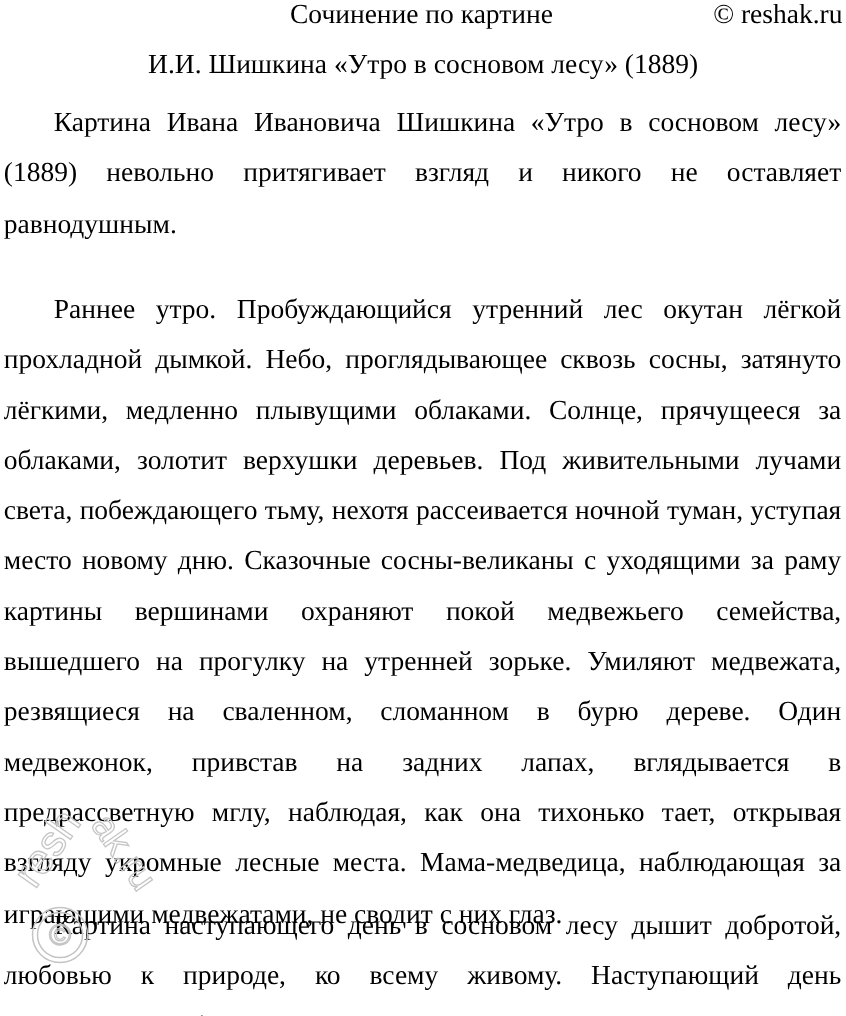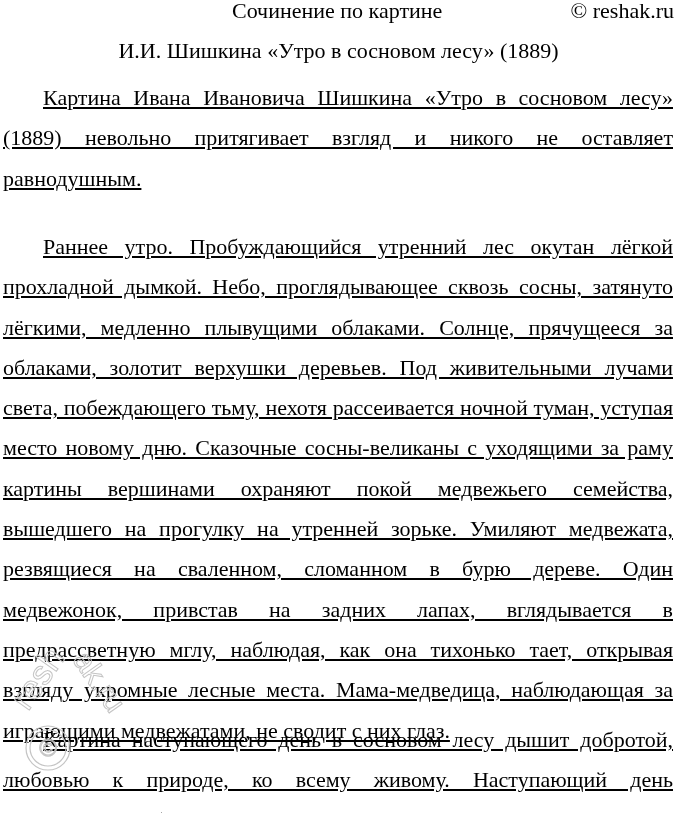--- a/index.html
+++ b/index.html
@@ -55,21 +55,20 @@
     }
     .para {
       position: absolute;
       left: 3px;
       width: 670px;
       font-size: 22px;
       line-height: 40.3px;
       text-align: justify;
       text-indent: 40px;
       margin: 0;
-      text-decoration: underline;
     }
     .p1 { top: 78px; }
     .p2 { top: 198px; margin-top: 29px; }
     .p3 { top: 720px; }
     .watermark {
       position: absolute;
       left: 10px;
       top: 640px;
       width: 150px;
       height: 150px;

